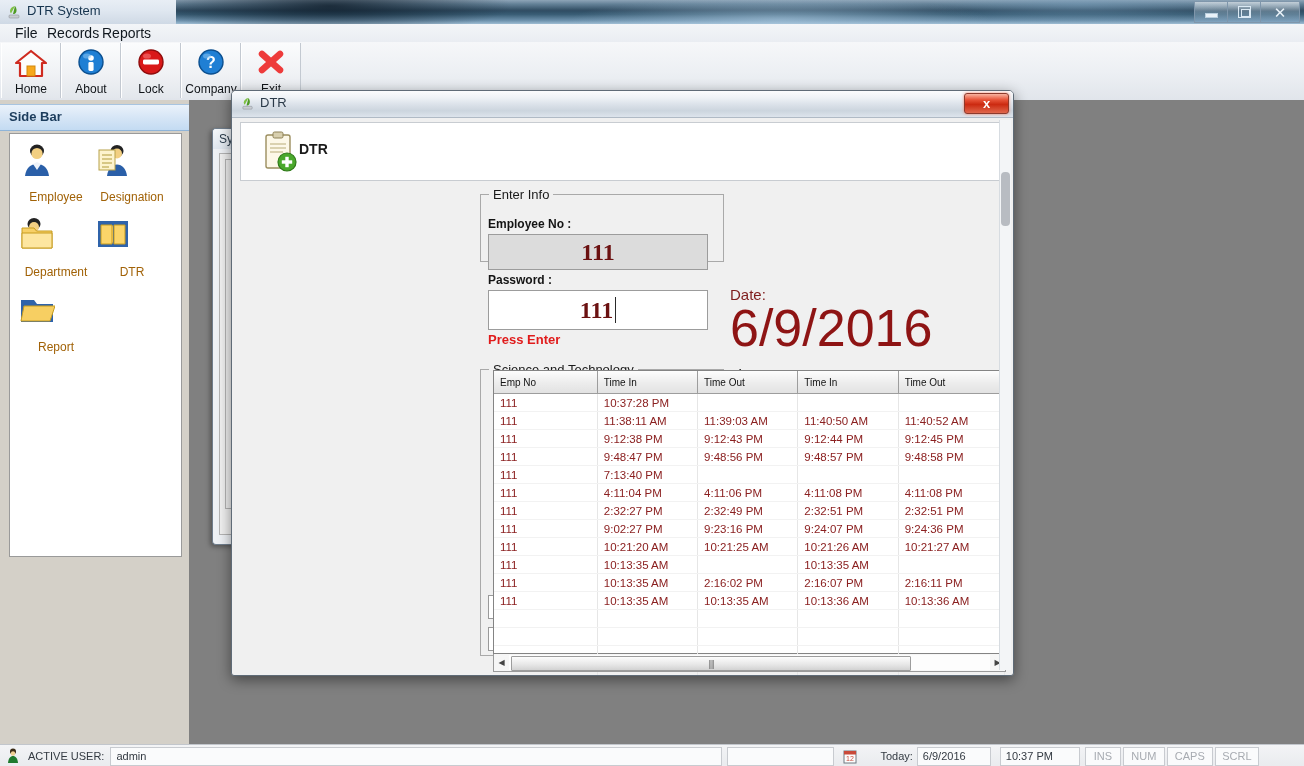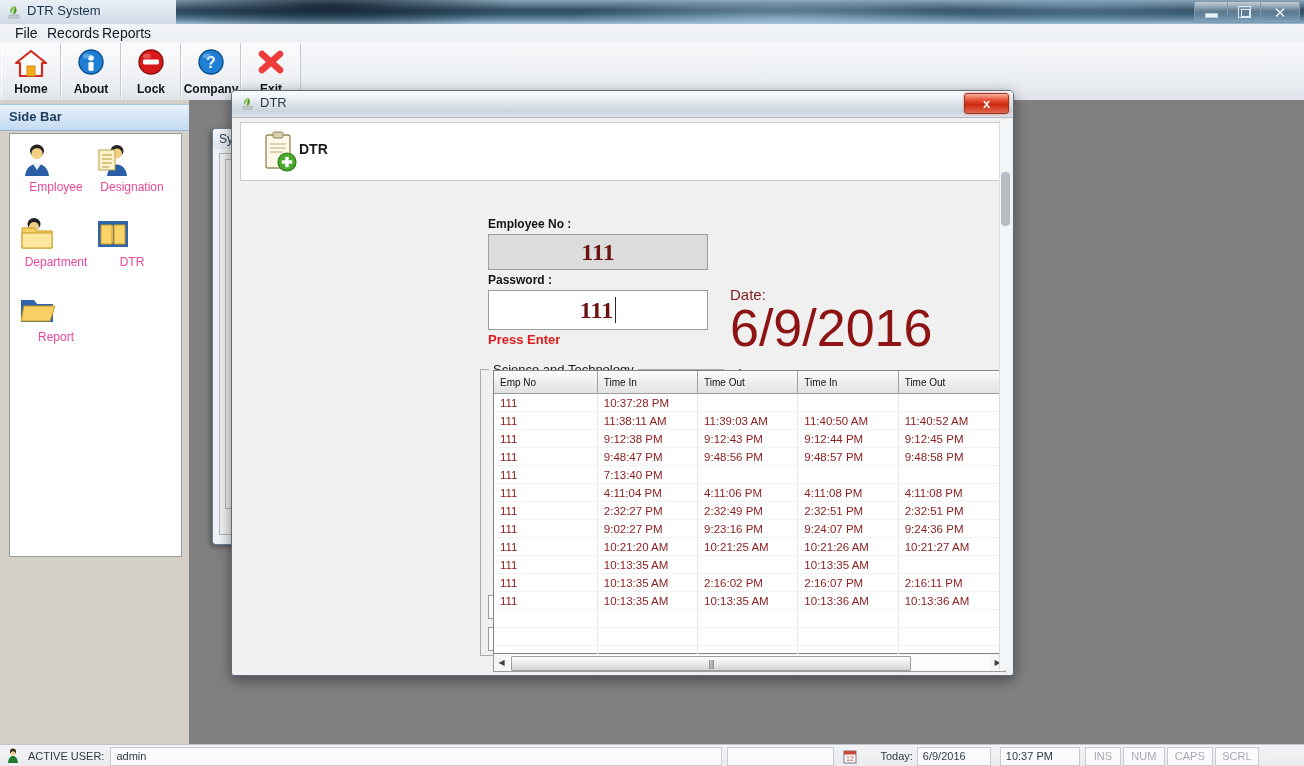--- a/index.html
+++ b/index.html
@@ -50,32 +50,32 @@
     line-height:14px;white-space:nowrap;}
 
   
   .toolbar{position:absolute;left:0;top:42px;width:1304px;height:58px;
     background:linear-gradient(180deg,#f6f7f9 0%,#eceff3 55%,#e1e5eb 100%);
     border-bottom:1px solid #b9c0c9;}
   .tbtn{position:absolute;top:1px;width:58px;height:55px;
     background:linear-gradient(180deg,#fbfcfd 0%,#f0f2f5 55%,#e3e7ec 100%);
     border-left:1px solid #ffffff;border-right:1px solid #c3c9d1;
     display:flex;flex-direction:column;align-items:center;justify-content:flex-start;}
-  .tbtn .lbl{position:absolute;bottom:2px;font-size:12px;color:#101418;white-space:nowrap;font-weight:bold;}
+  .tbtn .lbl{position:absolute;bottom:2px;font-size:12px;color:#101418;white-space:nowrap;}
   .tbtn .ico{margin-top:5px;}
 
   
   .sidebar{position:absolute;left:0;top:100px;width:189px;height:644px;background:#d4d0c8;}
   .sb-header{position:absolute;left:0;top:4px;width:189px;height:25px;
     background:linear-gradient(180deg,#eaf2fb 0%,#d7e6f6 48%,#c3dbf2 100%);
     border-top:1px solid #a8c4e0;border-bottom:1px solid #8fb4d8;}
   .sb-header span{position:absolute;left:9px;top:4px;font-size:13px;font-weight:bold;color:#1c3c5c;}
   .sb-panel{position:absolute;left:9px;top:33px;width:171px;height:422px;background:#ffffff;border:1px solid #9a9a9a;}
   .sb-item{position:absolute;width:74px;text-align:center;}
-  .sb-item .lbl{font-size:12px;color:#ec4899;margin-top:2px;display:block;white-space:nowrap;}
+  .sb-item .lbl{font-size:12px;color:#a16207;margin-top:12px;display:block;white-space:nowrap;}
 
   
   .mdi{position:absolute;left:189px;top:100px;width:1115px;height:644px;background:#808080;}
 
   
   .bgwin{position:absolute;left:212px;top:128px;width:40px;height:415px;
     background:#eef1f5;border:1px solid #6f7d8c;border-right:none;border-radius:4px 0 0 4px;
     box-shadow:-2px 2px 5px rgba(0,0,0,.35);overflow:hidden;}
   .bgwin-title{position:absolute;left:0;top:0;width:40px;height:20px;
     background:linear-gradient(180deg,#f4f7fa,#dfe6ee);}
@@ -368,20 +368,23 @@
             <line x1="7" y1="21" x2="20" y2="21"></line>
           </g>
           <circle cx="24" cy="31" r="9" fill="#4aa82c" stroke="#2f7a18" stroke-width="1.2"></circle>
           <rect x="22.3" y="25.8" width="3.4" height="10.4" fill="#fff"></rect>
           <rect x="18.8" y="29.3" width="10.4" height="3.4" fill="#fff"></rect>
         </svg>
       </span>
       <span class="tx">DTR</span>
     </div>
 
+    <div class="grp grp-enter">
+      <span class="legend">Enter Info</span>
+    </div>
     <span class="lbl-bold" style="position:absolute;left:256px;top:126px;">Employee No :</span>
     <div class="fld fld-emp">
       <span>111</span>
     </div>
     <span class="lbl-bold" style="position:absolute;left:256px;top:182px;">Password :</span>
     <div class="fld fld-pwd">
       <span>111</span>
         <span class="caret"></span>
     </div>
     <span class="press-enter">Press Enter</span>

